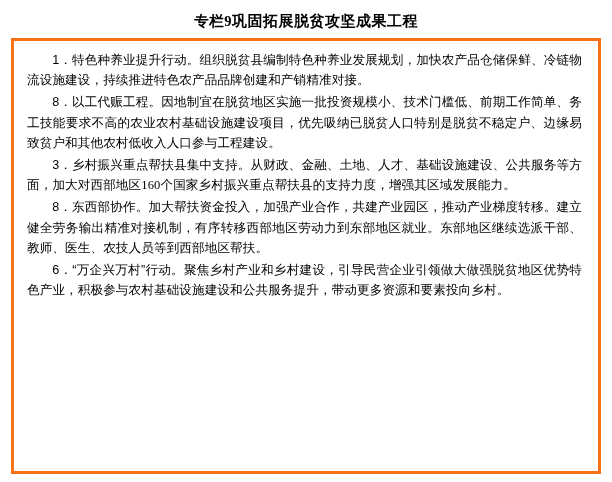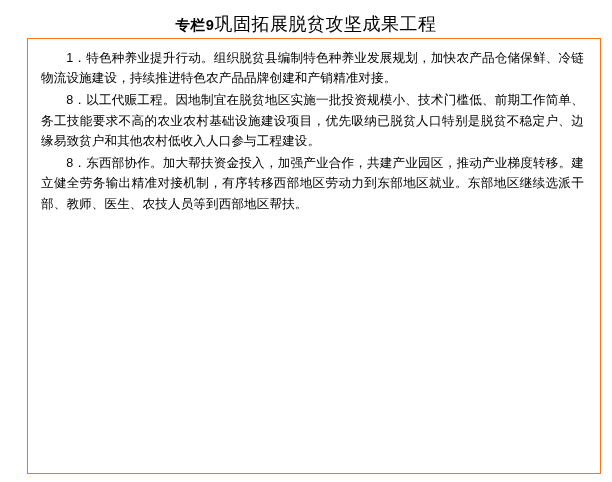--- a/index.html
+++ b/index.html
@@ -20,43 +20,42 @@
     box-sizing: border-box;
     overflow: hidden;
   }
   .title-row {
     display: flex;
     justify-content: center;
     align-items: baseline;
     padding: 12px 0 10px 0;
   }
   .title-label {
-    font-family: Liberation Mono, monospace;
+    font-family: Liberation Serif, serif;
     font-size: 14.5px;
     font-weight: bold;
     letter-spacing: 0.5px;
   }
   .title-text {
     font-family: "Liberation Serif", serif;
-    font-size: 18px;
-    font-weight: normal;
+    font-size: 15px;
+    font-weight: bold;
     margin-left: 0;
     letter-spacing: 0.5px;
   }
   .box {
     position: absolute;
     left: 11px;
     right: 11px;
     top: 38px;
     bottom: 8px;
-    border: 1px solid #f97316;
+    border: 3px solid #f97316;
     box-sizing: border-box;
     padding: 9px 16px 6px 13px;
     overflow: hidden;
-    margin-left: 16px;
   }
   .para {
     font-size: 12.6px;
     line-height: 20.4px;
     text-align: justify;
     text-justify: inter-ideograph;
     text-indent: 2em;
     margin: 0 0 1.5px 0;
     letter-spacing: 0.1px;
   }
@@ -78,21 +77,27 @@
   <div class="box">
 
     <p class="para">
       <span class="lead">1．特色种养业提升行动。</span><span>组织脱贫县编制特色种养业发展规划，加快农产品仓储保鲜、冷链物流设施建设，持续推进特色农产品品牌创建和产销精准对接。</span>
     </p>
 
     <p class="para">
       <span class="lead">8．以工代赈工程。</span><span>因地制宜在脱贫地区实施一批投资规模小、技术门槛低、前期工作简单、务工技能要求不高的农业农村基础设施建设项目，优先吸纳已脱贫人口特别是脱贫不稳定户、边缘易致贫户和其他农村低收入人口参与工程建设。</span>
     </p>
 
+    <p class="para">
+      <span class="lead">3．乡村振兴重点帮扶县集中支持。</span><span>从财政、金融、土地、人才、基础设施建设、公共服务等方面，加大对西部地区160个国家乡村振兴重点帮扶县的支持力度，增强其区域发展能力。</span>
+    </p>
 
     <p class="para">
       <span class="lead">8．东西部协作。</span><span>加大帮扶资金投入，加强产业合作，共建产业园区，推动产业梯度转移。建立健全劳务输出精准对接机制，有序转移西部地区劳动力到东部地区就业。东部地区继续选派干部、教师、医生、农技人员等到西部地区帮扶。</span>
     </p>
 
 
+    <p class="para">
+      <span class="lead">6．“万企兴万村”行动。</span><span>聚焦乡村产业和乡村建设，引导民营企业引领做大做强脱贫地区优势特色产业，积极参与农村基础设施建设和公共服务提升，带动更多资源和要素投向乡村。</span>
+    </p>
 
   </div>
 </div>
 
 </body></html>

